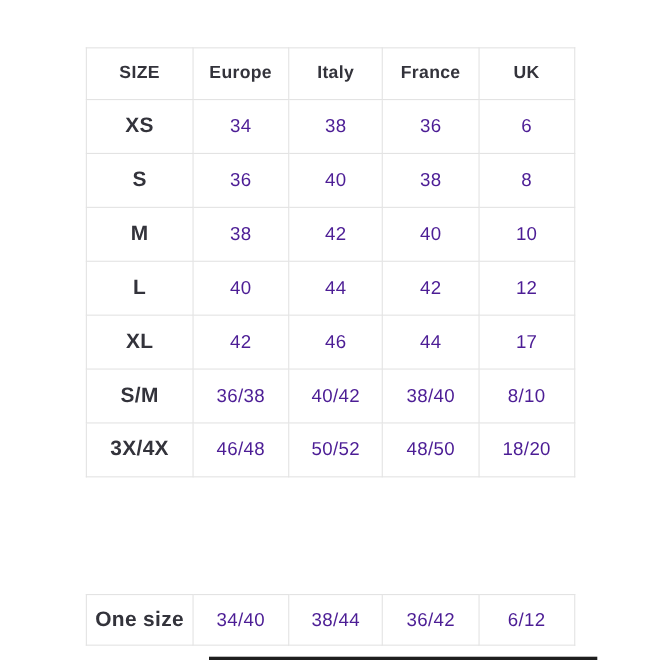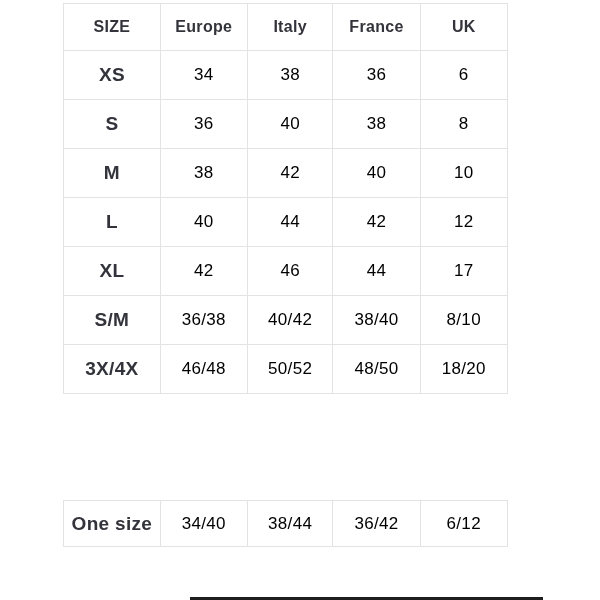--- a/index.html
+++ b/index.html
@@ -12,25 +12,26 @@
     font-family: "Liberation Sans", "DejaVu Sans", sans-serif;
   }
   .page {
     position: relative;
     width: 600px;
     height: 600px;
     background: #ffffff;
   }
   table.size-table {
     position: absolute;
-    left: 63px;
+    left: 78px;
     width: 445px;
     border-collapse: collapse;
     table-layout: fixed;
     background: #ffffff;
+    margin-top: 40px;
   }
   table.size-table.main { top: 3px; }
   table.size-table.extra { top: 500px; }
   .size-table td, .size-table th {
     border: 1px solid #e3e3e3;
     text-align: center;
     vertical-align: middle;
     padding: 0;
   }
   .main th.header-cell {
@@ -44,21 +45,21 @@
   .extra td { height: 45px; }
   .size-cell {
     font-size: 19px;
     font-weight: bold;
     color: #33333b;
     letter-spacing: 0.3px;
   }
   .value-cell {
     font-size: 17px;
     font-weight: normal;
-    color: #000000;
+    color: #4c1d95;
     letter-spacing: 0.3px;
   }
   .bottom-bar {
     position: absolute;
     left: 190px;
     top: 597px;
     width: 353px;
     height: 3px;
     background: #1e1e1e;
   }

